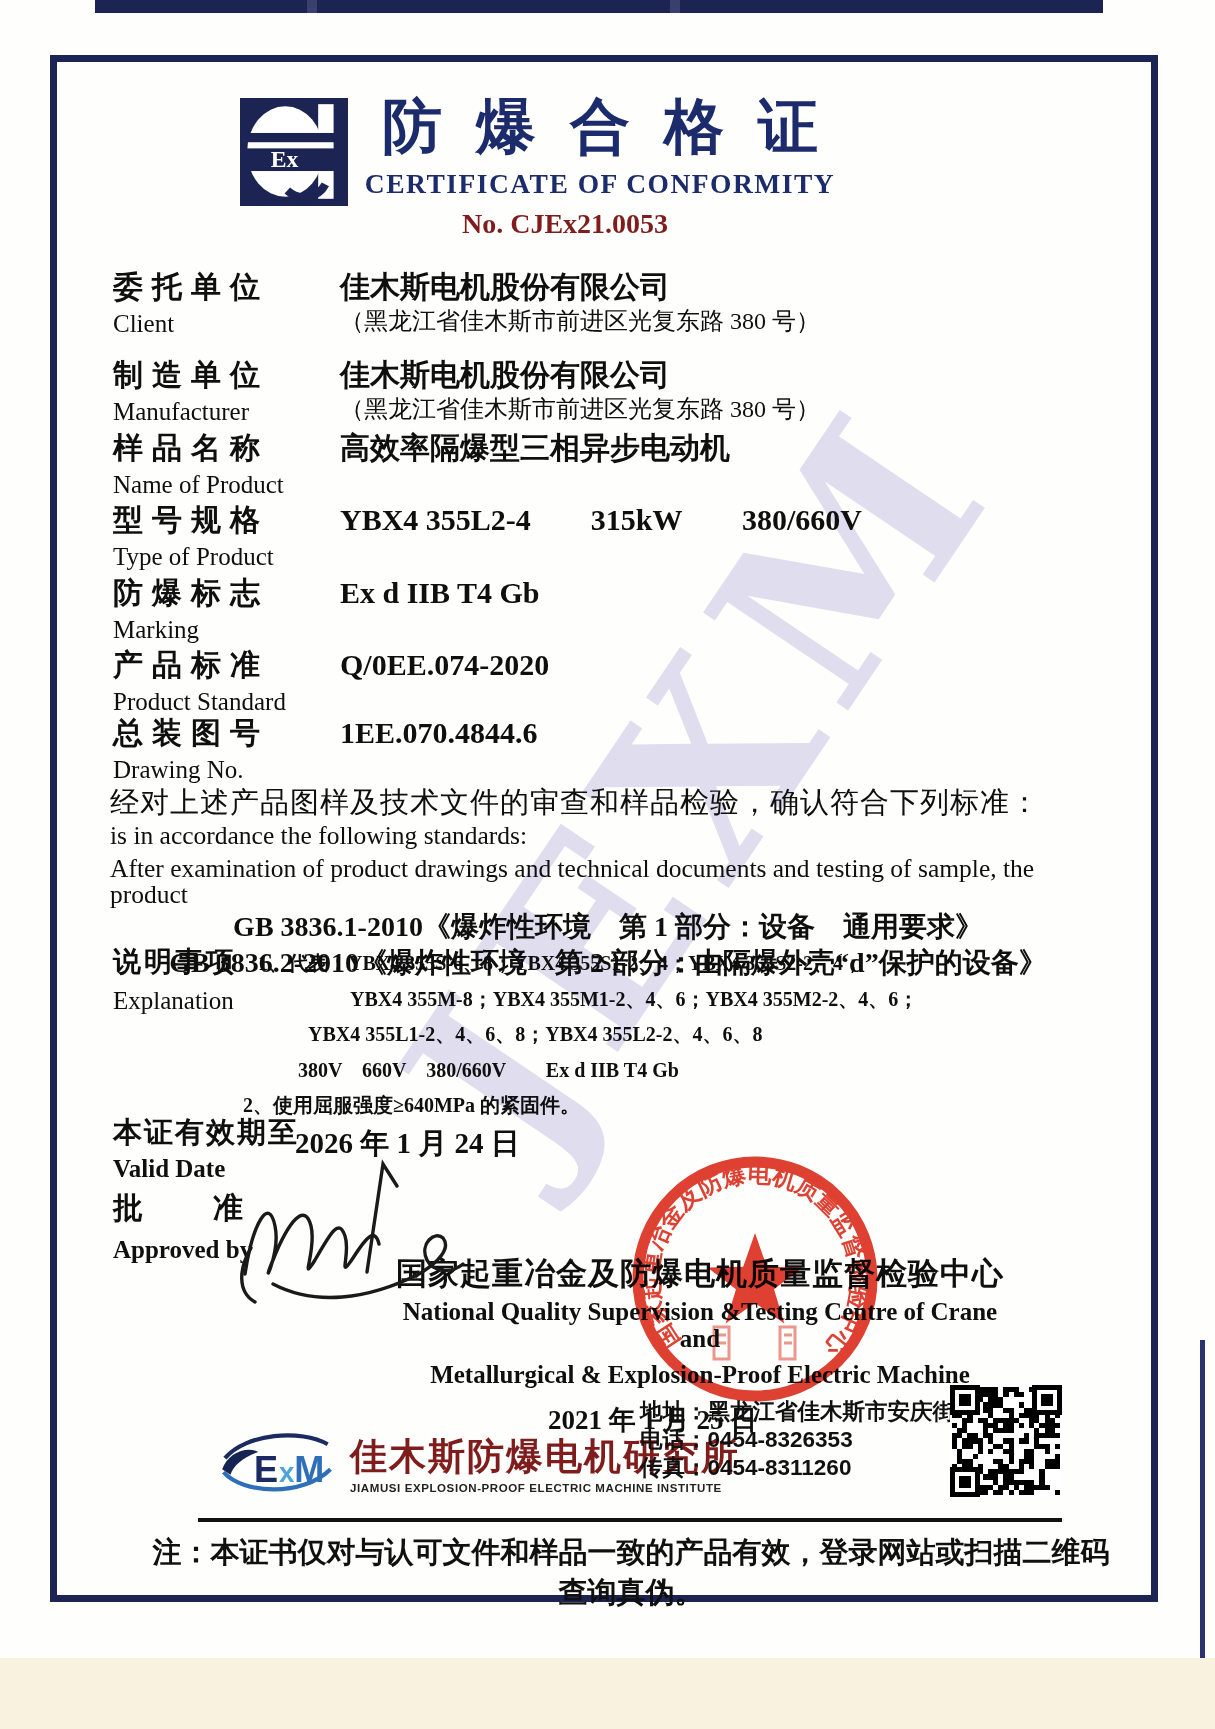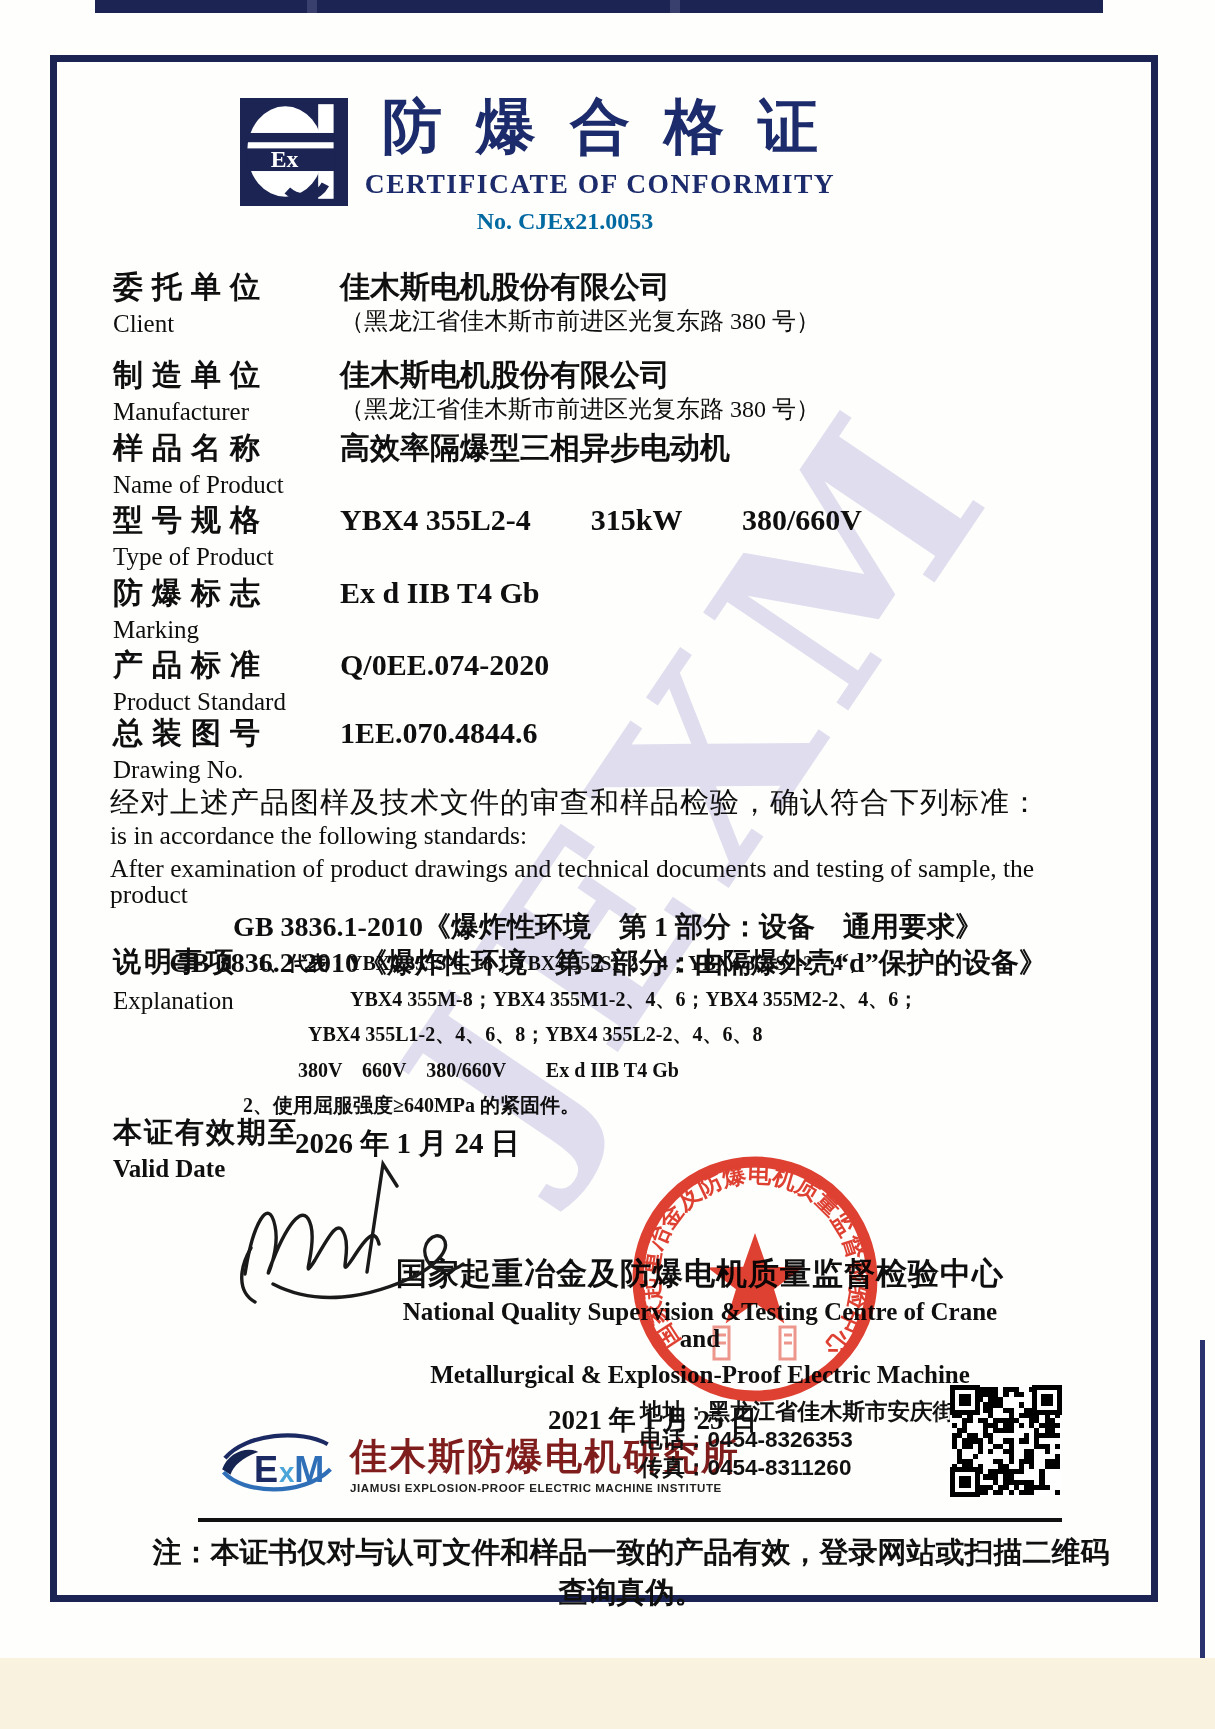--- a/index.html
+++ b/index.html
@@ -14,21 +14,21 @@
   .frame{position:absolute;left:50px;top:55px;width:1108px;height:1547px;border:7px solid #1b2453;box-sizing:border-box;}
   
   .watermark{position:absolute;left:700px;top:780px;transform:translate(-50%,-50%) rotate(-56deg);
              font:700 240px "DejaVu Serif",serif;letter-spacing:22px;color:rgba(129,119,196,.24);white-space:nowrap;z-index:1;}
   .content{position:absolute;inset:0;z-index:2;}
   
   .ex-logo{position:absolute;left:240px;top:98px;width:108px;height:108px;}
   .title-block{position:absolute;left:300px;top:94px;width:600px;text-align:center;color:#1c2b6b;}
   .cert-title{font-size:60px;font-weight:700;letter-spacing:34px;margin-right:-34px;line-height:1.1;}
   .cert-sub{font-size:27.5px;font-weight:700;letter-spacing:1.5px;margin-top:8px;}
-  .cert-no{font-size:24px;font-weight:700;color:#0369a1;margin-top:8px;padding-right:70px;}
+  .cert-no{font-size:28px;font-weight:700;color:#7f1d1d;margin-top:8px;padding-right:70px;}
   
   .fields{position:absolute;left:57px;top:272px;width:1060px;}
   .frow{display:grid;grid-template-columns:227px 1fr;padding-left:56px;}
   .frow .cn{font-size:30px;font-weight:600;letter-spacing:9px;line-height:1;}
   .frow .en{font-size:25px;margin-top:9px;line-height:1;}
   .frow .val{font-size:30px;font-weight:700;line-height:1;white-space:pre-wrap;}
   .frow .sub{font-size:24px;font-weight:500;margin-top:7px;line-height:1;}
   .h88{height:88px;} .h73{height:73px;} .h72{height:72px;} .h68{height:68px;}
   
   .statement{position:absolute;left:110px;top:788px;width:960px;}
@@ -189,20 +189,24 @@
       <div class="exp-line ml40">380V　660V　380/660V　　Ex d IIB T4 Gb</div>
       <div class="exp-line mln15">2、使用屈服强度≥640MPa 的紧固件。</div>
     </div>
 
     <div class="valid-label">
       <div class="cn">本证有效期至</div>
       <div class="en">Valid Date</div>
     </div>
     <div class="valid-value">2026 年 1 月 24 日</div>
 
+    <div class="appr-label">
+      <div class="cn">批准</div>
+      <div class="en">Approved by</div>
+    </div>
     <svg class="signature" width="280" height="175" viewBox="0 0 280 175">
       <g stroke="#1a1a1a" stroke-width="3.4" fill="none" stroke-linecap="round">
         <path d="M30,122 C38,70 54,44 60,74 C66,102 44,142 58,108 C74,68 90,50 96,74 C102,98 84,134 100,108 C116,80 124,66 130,84 C136,102 122,130 138,106 C152,84 160,76 164,92"></path>
         <path d="M152,120 L168,12 L182,34"></path>
         <path d="M58,132 C100,154 152,148 204,122 C224,110 236,96 228,86 C220,78 204,92 212,108 C218,120 236,122 248,112"></path>
         <path d="M36,96 C24,116 22,140 40,150"></path>
       </g>
     </svg>
 
     <div class="center-block">

